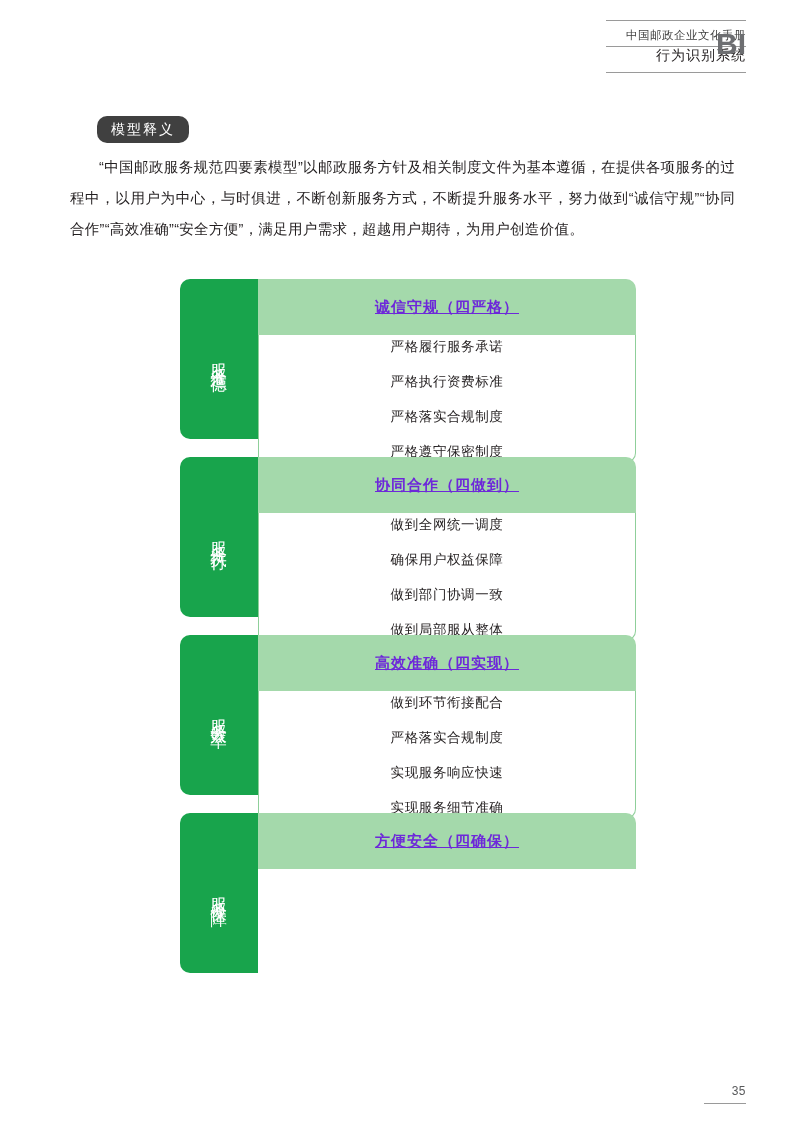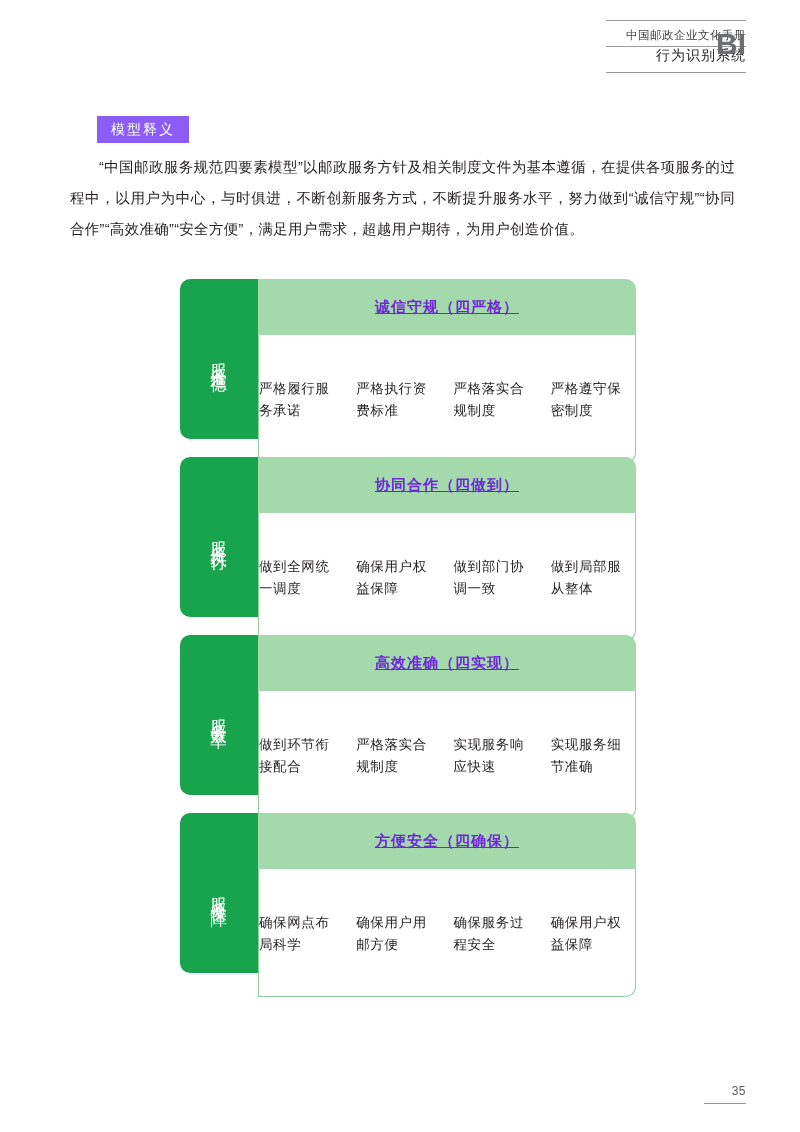--- a/index.html
+++ b/index.html
@@ -73,26 +73,27 @@
     width: 140px;
     height: 1px;
     background: #9a9a9a;
   }
 
   
   .section-title {
     position: absolute;
     left: 97px;
     top: 116px;
-    background: #8b5cf6;
+    background: #404040;
     color: #ffffff;
     font-size: 14px;
     letter-spacing: 2px;
     padding: 5px 14px 6px 14px;
     line-height: 16px;
+    border-radius: 10px;
   }
 
   
   .intro {
     position: absolute;
     left: 70px;
     top: 152px;
     width: 665px;
     font-size: 14.5px;
     line-height: 31px;
@@ -159,20 +160,21 @@
     text-decoration: underline;
   }
   .block-body {
     height: 128px;
     background: #ffffff;
     border: 1px solid #8fcf9a;
     border-top: none;
     border-radius: 0 0 10px 0;
     box-sizing: border-box;
     display: flex;
+    flex-direction: column;
     align-items: center;
     justify-content: center;
     padding-top: 2px;
     gap: 13px;
   }
   .block-body .item {
     font-size: 13.5px;
     line-height: 22px;
     color: #231f20;
     letter-spacing: 0.6px;
@@ -261,25 +263,19 @@
       </div>
     </div>
   </div>
 
   <div class="block">
     <div class="block-left">
       <span>服务保障</span>
     </div>
     <div class="block-right">
       <div class="block-head">方便安全（四确保）</div>
-      <div class="block-body">
-        <div class="item">确保网点布局科学</div>
-        <div class="item">确保用户用邮方便</div>
-        <div class="item">确保服务过程安全</div>
-        <div class="item">确保用户权益保障</div>
-      </div>
     </div>
   </div>
 
 </div>
 
 <div class="page-number">35</div>
 <div class="footer-rule"></div>
 
 </body></html>

